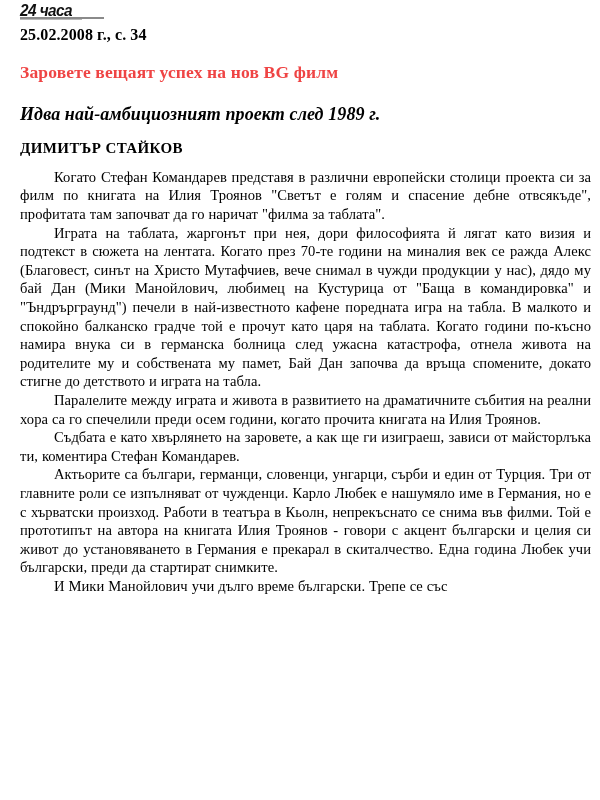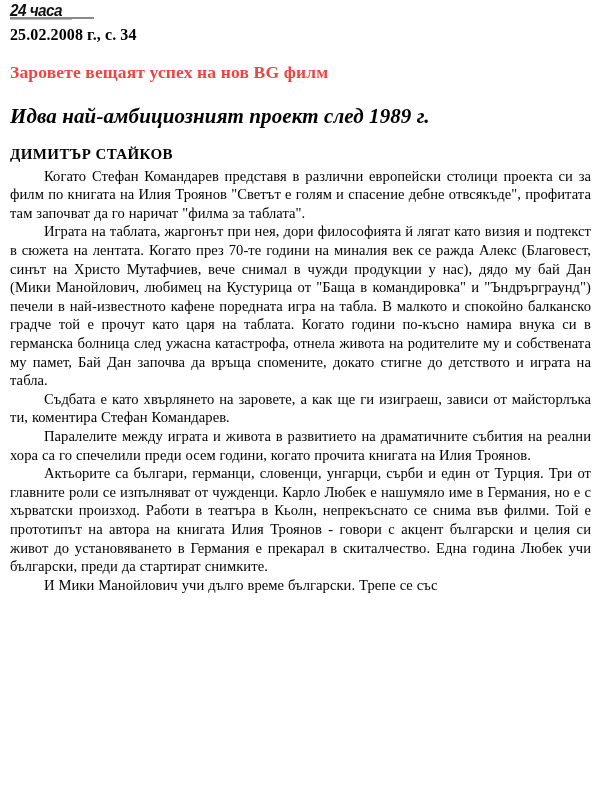--- a/index.html
+++ b/index.html
@@ -13,21 +13,21 @@
     height: 800px;
     overflow: hidden;
     font-family: "Liberation Serif", "DejaVu Serif", serif;
     color: #000000;
     -webkit-font-smoothing: antialiased;
   }
   .page {
     width: 600px;
     height: 800px;
     box-sizing: border-box;
-    padding: 0 9px 0 10px;
+    padding: 0 9px 0 20px;
     position: relative;
     overflow: hidden;
   }
 
   
   .masthead {
     padding-top: 2px;
     height: 20px;
     position: relative;
   }
@@ -84,38 +84,38 @@
     letter-spacing: 0.15px;
     color: #ef4444;
     line-height: 1.15;
   }
 
   
   .subtitle {
     margin-top: 22px;
     font-weight: 700;
     font-style: italic;
-    font-size: 21px;
+    font-size: 18px;
     letter-spacing: 0.1px;
     color: #000;
     line-height: 1.15;
   }
 
   
   .byline {
     margin-top: 15px;
     font-weight: 700;
     font-size: 15px;
     letter-spacing: 0.4px;
     color: #000;
   }
 
   
   .article-body {
-    margin-top: 4px;
+    margin-top: 11px;
   }
   .article-body p {
     margin: 0;
     font-size: 14.6px;
     line-height: 18.6px;
     text-align: justify;
     text-indent: 34px;
     color: #000;
     letter-spacing: 0.05px;
     word-spacing: 0.2px;
@@ -141,19 +141,19 @@
 
   <h1 class="headline">Заровете вещаят успех на нов BG филм</h1>
 
   <h2 class="subtitle">Идва най-амбициозният проект след 1989 г.</h2>
 
   <div class="byline">ДИМИТЪР СТАЙКОВ</div>
 
   <div class="article-body">
     <p>Когато Стефан Командарев представя в различни европейски столици проекта си за филм по книгата на Илия Троянов "Светът е голям и спасение дебне отвсякъде", профитата там започват да го наричат "филма за таблата".</p>
     <p>Играта на таблата, жаргонът при нея, дори философията й лягат като визия и подтекст в сюжета на лентата. Когато през 70-те години на миналия век се ражда Алекс (Благовест, синът на Христо Мутафчиев, вече снимал в чужди продукции у нас), дядо му бай Дан (Мики Манойлович, любимец на Кустурица от "Баща в командировка" и "Ъндрърграунд") печели в най-известното кафене поредната игра на табла. В малкото и спокойно балканско градче той е прочут като царя на таблата. Когато години по-късно намира внука си в германска болница след ужасна катастрофа, отнела живота на родителите му и собствената му памет, Бай Дан започва да връща спомените, докато стигне до детството и играта на табла.</p>
+    <p>Паралелите между играта и живота в развитието на драматичните събития на реални хора са го спечелили преди осем години, когато прочита книгата на Илия Троянов.</p>
     <p>Съдбата е като хвърлянето на заровете, а как ще ги изиграеш, зависи от майсторлъка ти, коментира Стефан Командарев.</p>
-    <p>Паралелите между играта и живота в развитието на драматичните събития на реални хора са го спечелили преди осем години, когато прочита книгата на Илия Троянов.</p>
     <p>Актьорите са българи, германци, словенци, унгарци, сърби и един от Турция. Три от главните роли се изпълняват от чужденци. Карло Любек е нашумяло име в Германия, но е с хърватски произход. Работи в театъра в Кьолн, непрекъснато се снима във филми. Той е прототипът на автора на книгата Илия Троянов - говори с акцент български и целия си живот до установяването в Германия е прекарал в скиталчество. Една година Любек учи български, преди да стартират снимките.</p>
     <p>И Мики Манойлович учи дълго време български. Трепе се със</p>
   </div>
 
 </div>
 
 </body></html>

